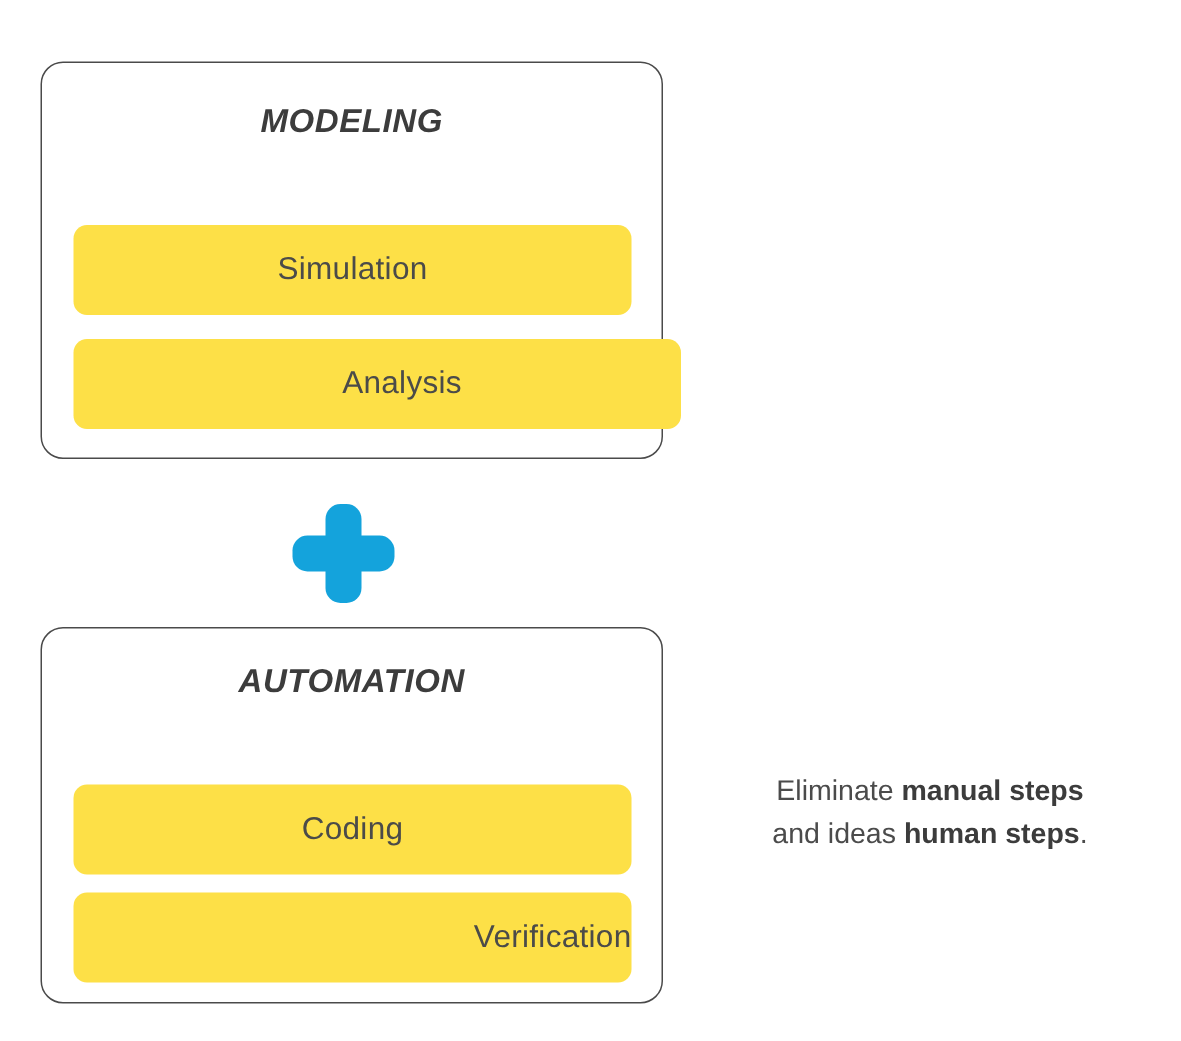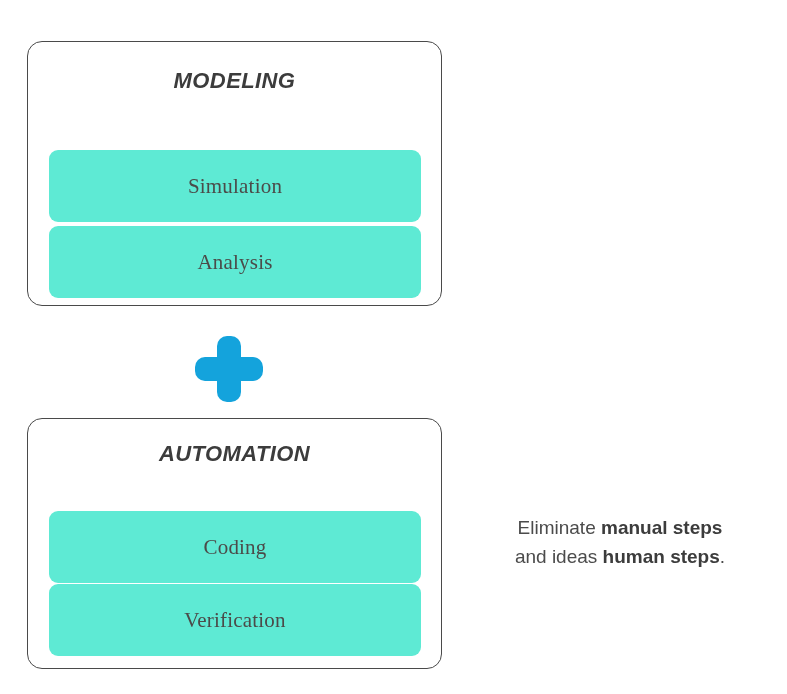--- a/index.html
+++ b/index.html
@@ -58,39 +58,38 @@
     white-space: nowrap;
     font-style: italic;
   }
   #card-modeling .card-title { top: 26px; }
   #card-automation .card-title { top: 22px; }
 
   .pill {
     position: absolute;
     left: 21px;
     width: 372px;
-    height: 72px;
-    background: #5eead4;
+    height: 60px;
+    background: #fde047;
     border-radius: 9px;
     display: flex;
     align-items: center;
     justify-content: center;
-    font-family: Liberation Serif, serif;
   }
   .pill-label {
     font-size: 21px;
     color: #4b4b49;
     letter-spacing: 0.2px;
     white-space: nowrap;
   }
 
   #card-modeling .pill.p0 { top: 108px; }
-  #card-modeling .pill.p1 { top: 184px; }
-  #card-automation .pill.p0 { top: 92px; justify-content: center; }
-  #card-automation .pill.p1 { top: 165px; }
+  #card-modeling .pill.p1 { top: 184px; padding-left: 33px; }
+  #card-automation .pill.p0 { top: 104px; justify-content: center; }
+  #card-automation .pill.p1 { top: 176px; justify-content: flex-end; }
 
   
   .plus {
     position: absolute;
     left: 195px;
     top: 336px;
     width: 68px;
     height: 66px;
   }
   .plus .bar {

